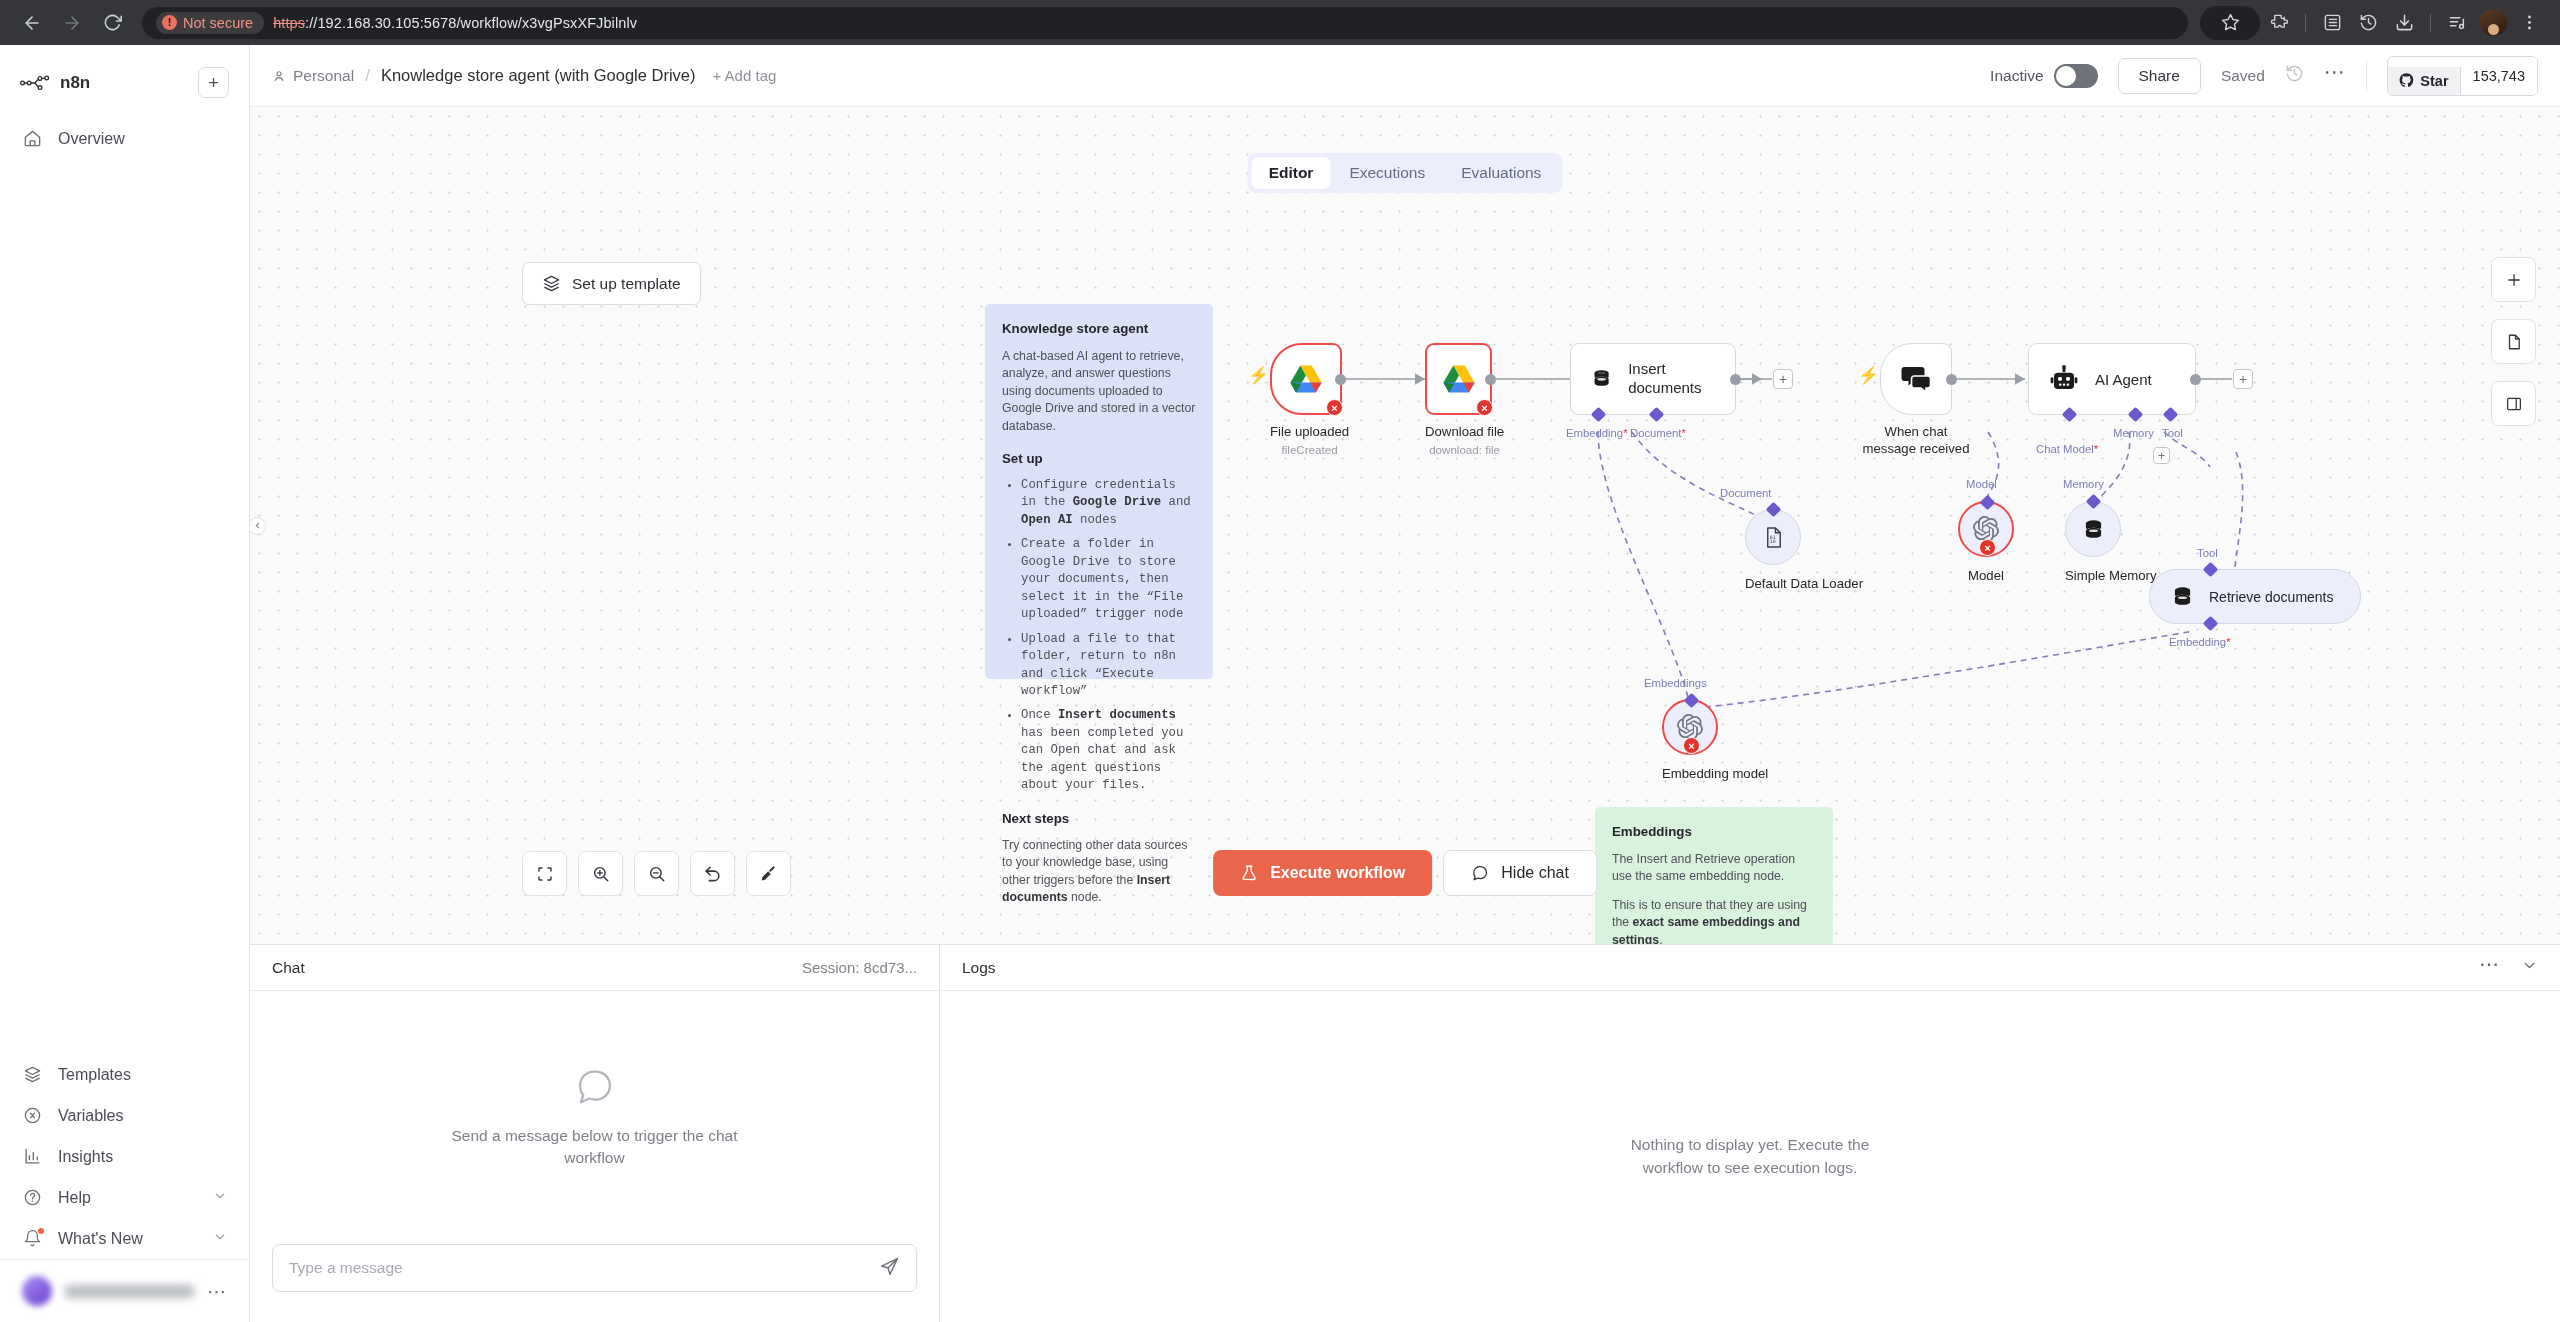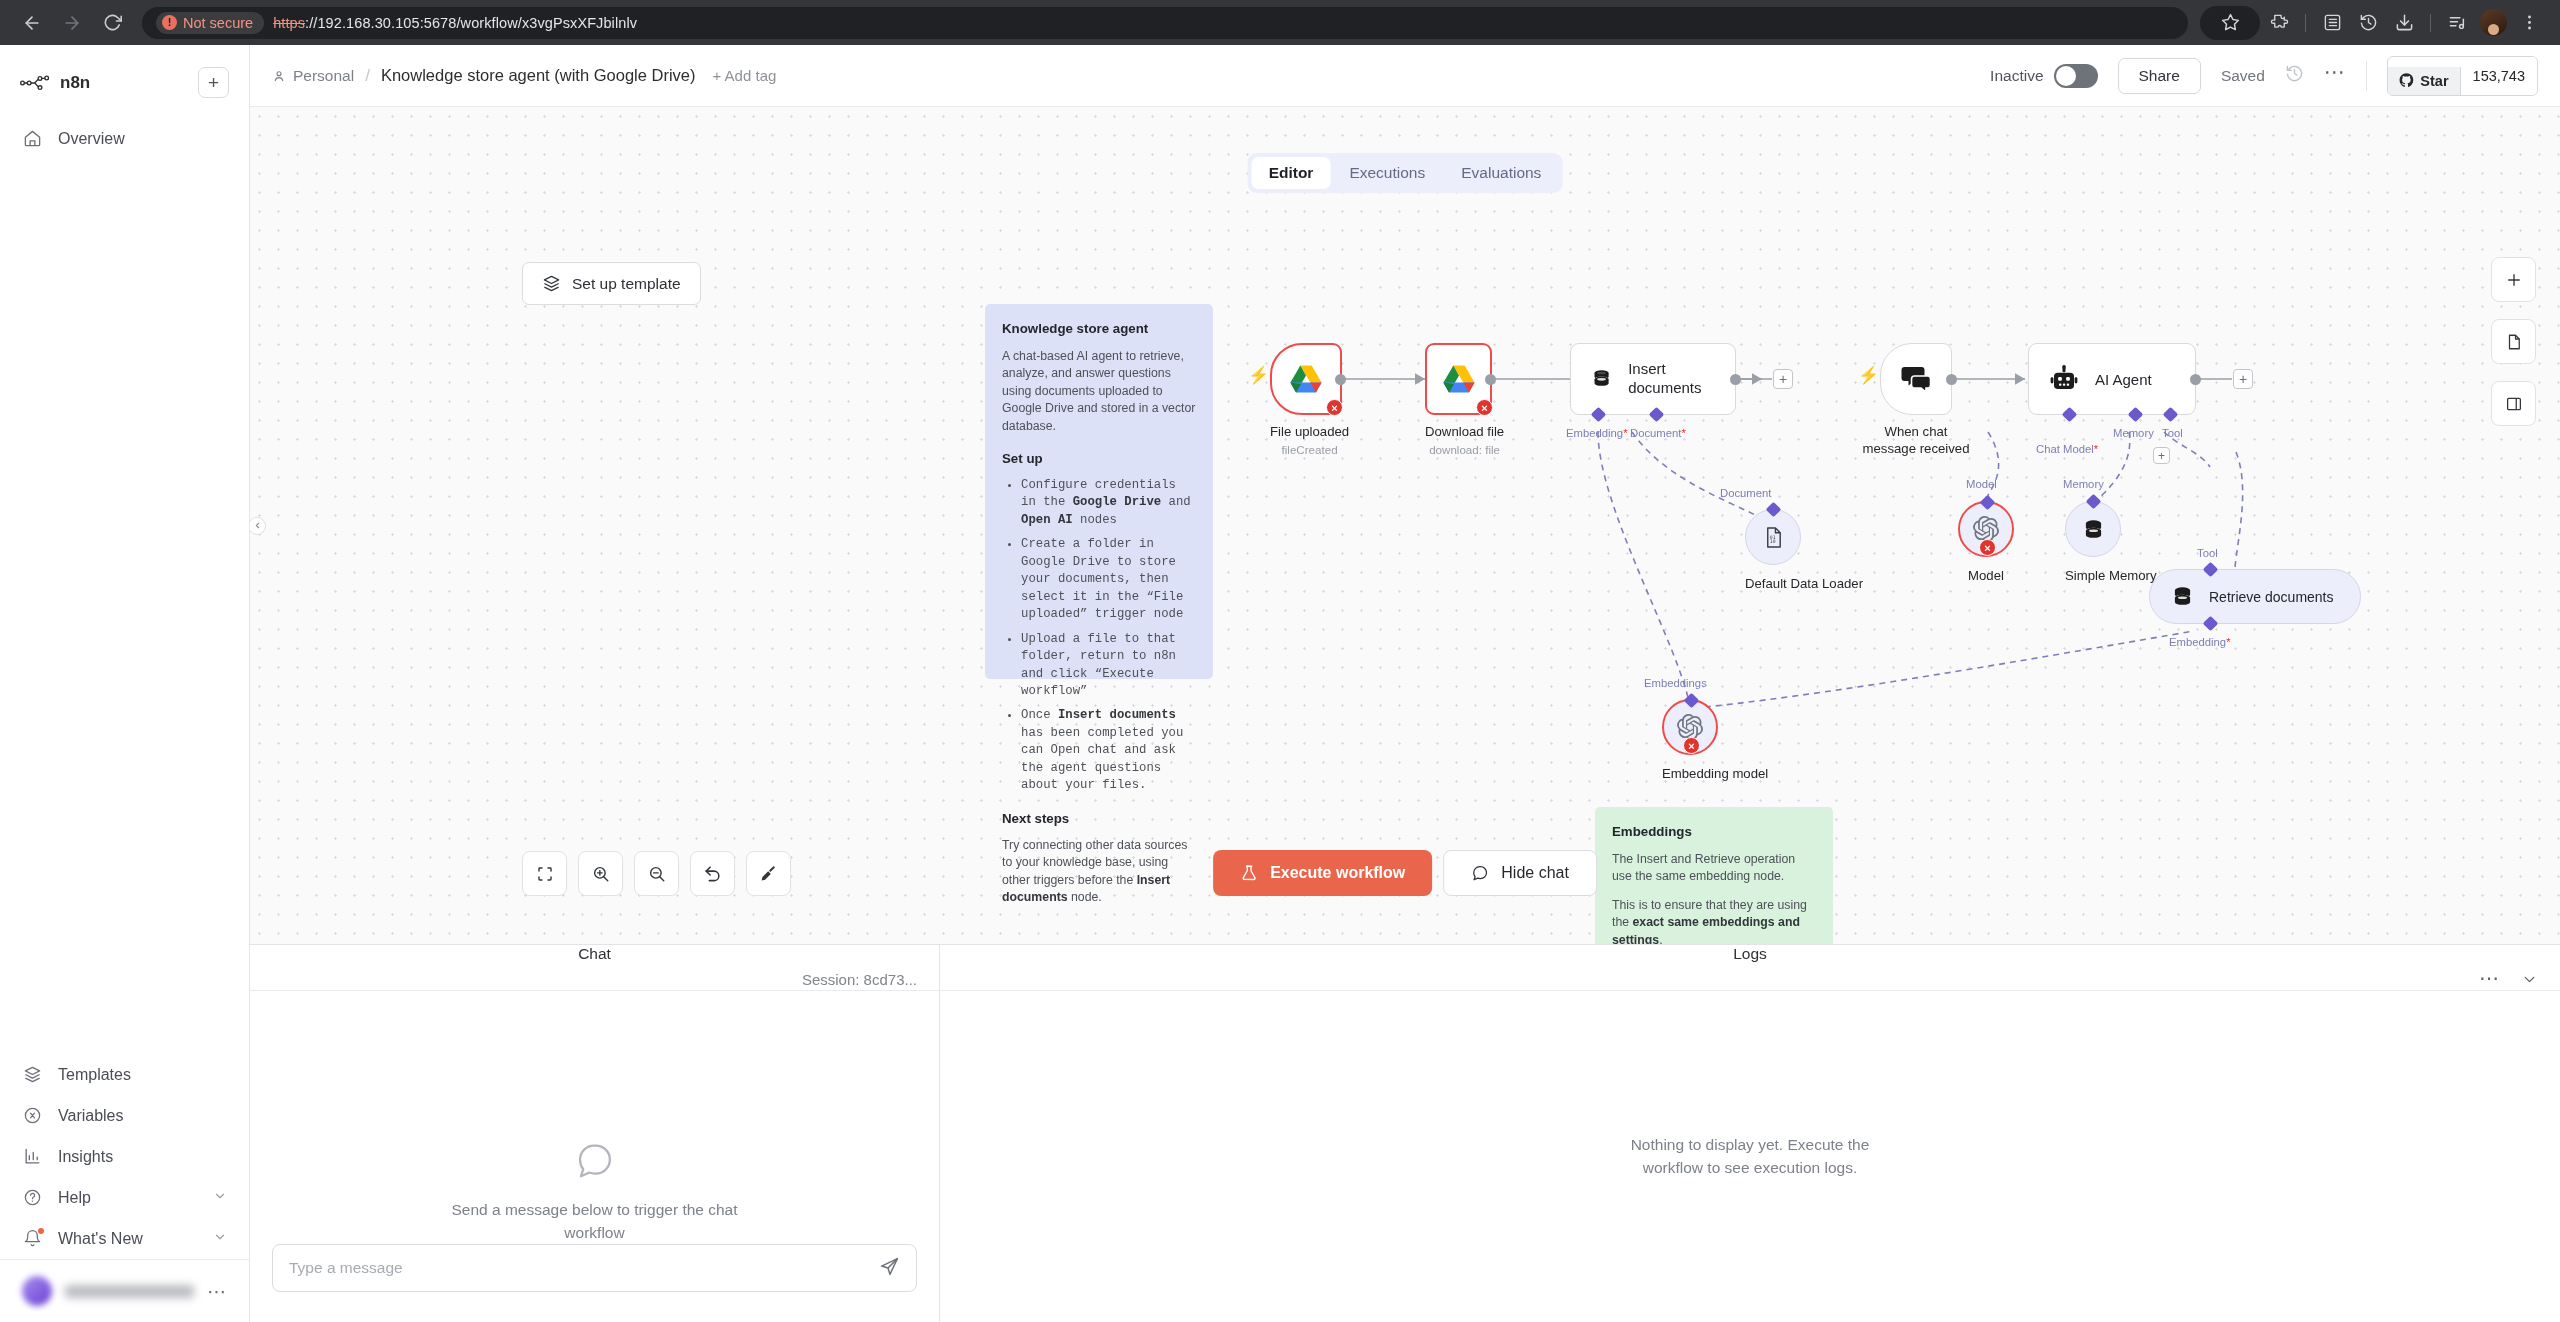--- a/index.html
+++ b/index.html
@@ -250,25 +250,25 @@
     background: #fff; border: 1px solid #dcdce0; color: #26282d; border-radius: 8px;
     padding: 13px 27px; display: flex; align-items: center; gap: 12px; font-size: 16px;
   }
   .right-panel-btns { position: absolute; right: 24px; top: 150px; display: flex; flex-direction: column; gap: 17px; z-index: 15; }
 
   
   .bottom-area { height: 378px; display: flex; background: #fff; border-top: 1px solid #e4e4e7; flex-shrink: 0; }
   .chat-panel { width: 690px; border-right: 1px solid #e4e4e7; display: flex; flex-direction: column; }
   .panel-head {
     height: 46px; border-bottom: 1px solid #ebebed; display: flex; align-items: center;
-    padding: 0 22px; gap: 8px; flex-direction: column;
+    padding: 0 22px; gap: 16px;
   }
   .panel-title { font-size: 15.5px; color: #2e3036; }
   .session-txt { margin-left: auto; font-size: 15px; color: #80848c; }
-  .chat-body { flex: 1; display: flex; flex-direction: column; align-items: center; justify-content: flex-end; gap: 17px; }
+  .chat-body { flex: 1; display: flex; flex-direction: column; align-items: center; justify-content: center; gap: 17px; }
   .chat-empty-text { text-align: center; font-size: 15.5px; color: #7d818a; line-height: 1.45; max-width: 300px; }
   .chat-input-wrap { padding: 0 22px 30px; }
   .chat-input {
     border: 1px solid #dcdce0; border-radius: 8px; height: 48px;
     display: flex; align-items: center; padding: 0 16px; gap: 10px;
   }
   .chat-input input {
     flex: 1; border: none; outline: none; font-size: 15.5px; color: #2e3036;
     font-family: "Liberation Sans", sans-serif; background: transparent;
   }

